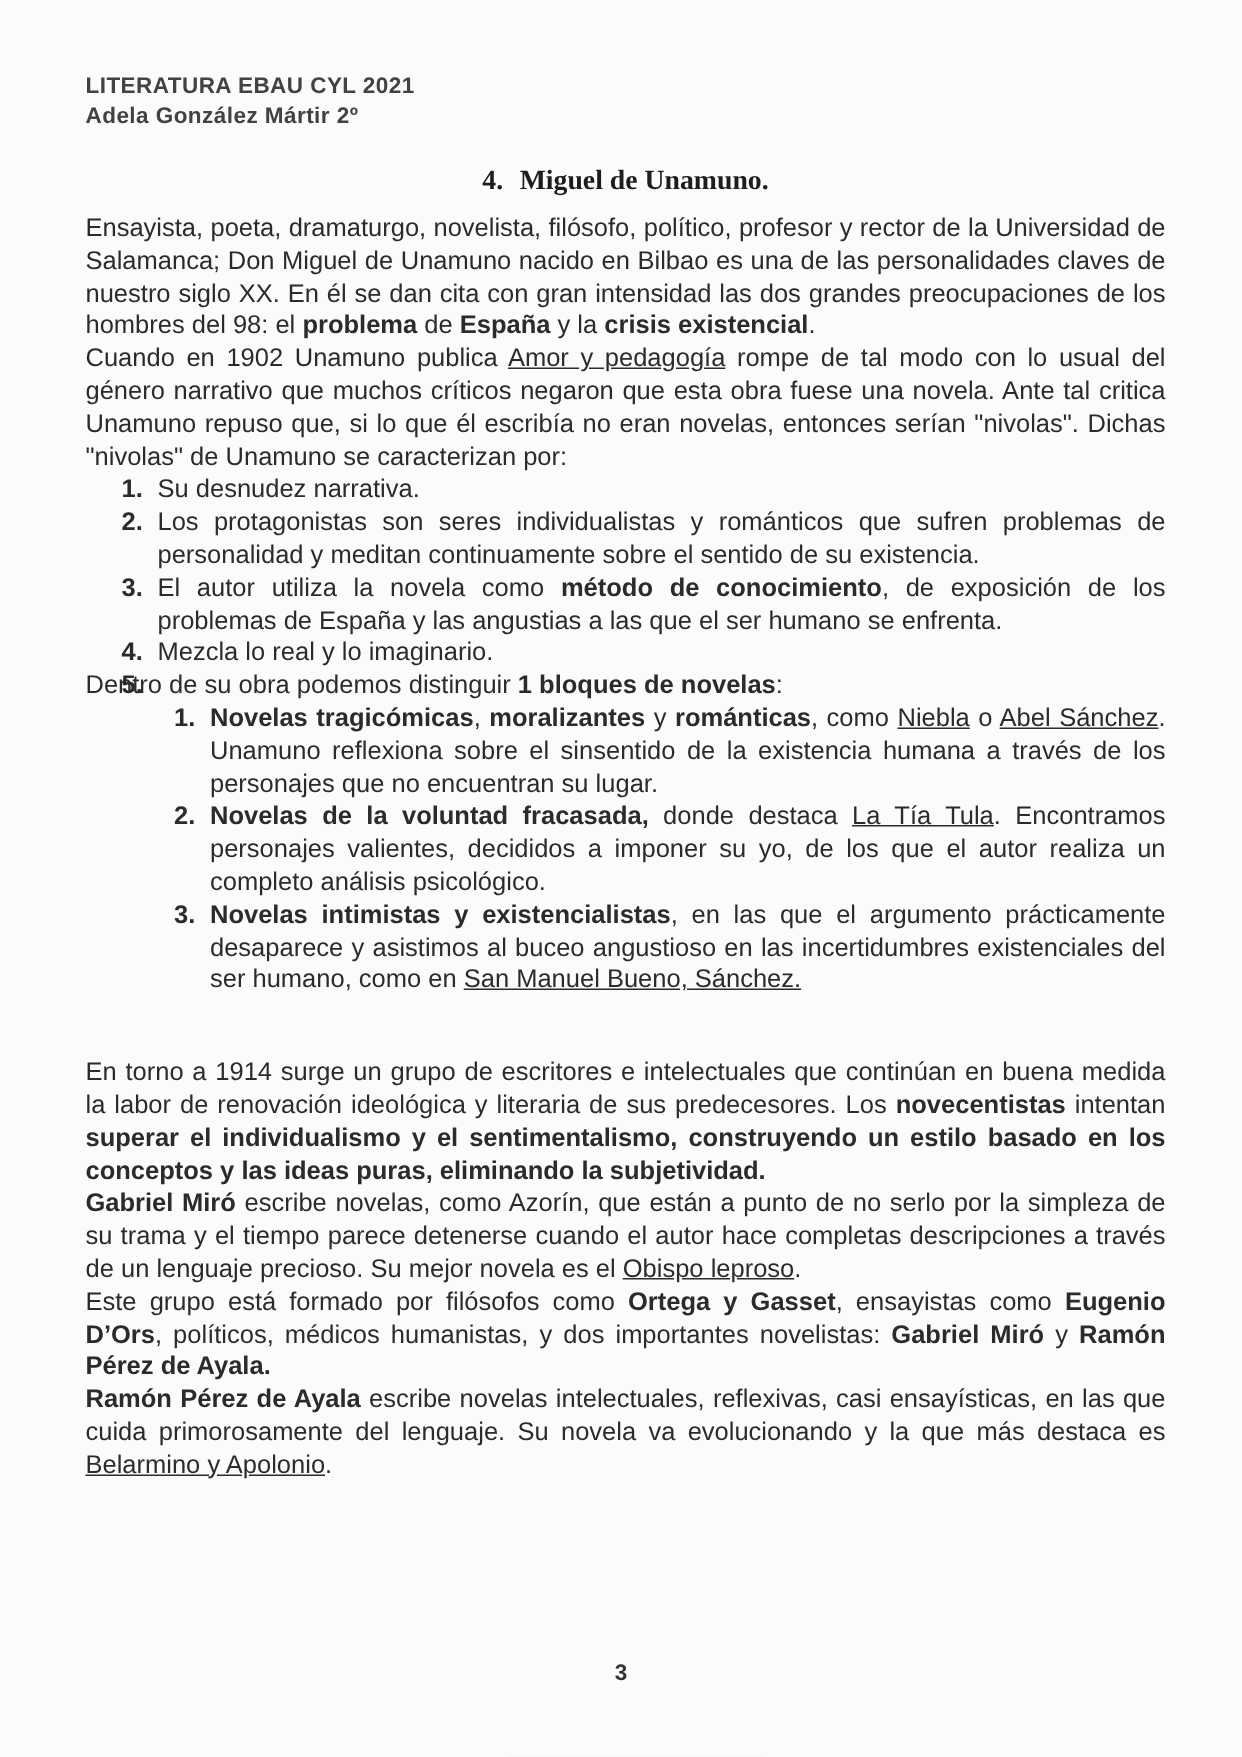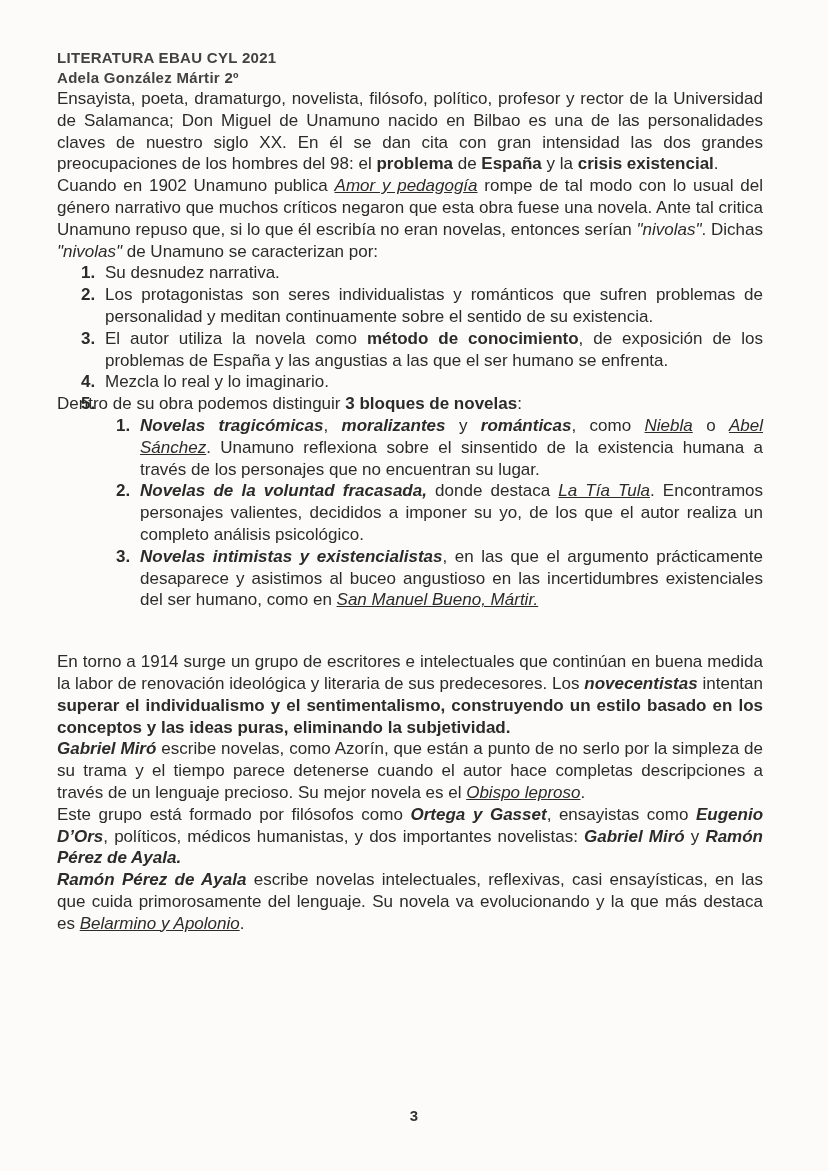--- a/index.html
+++ b/index.html
@@ -12,21 +12,21 @@
     width: 828px;
     height: 1171px;
     margin: 0 auto;
     background: var(--page-bg, #fcfbf9);
     color: var(--ink, #2b2b2b);
     overflow: hidden;
   }
   .content {
     position: absolute;
     left: 57px;
-    right: 65px;
+    right: 51px;
     top: 48px;
   }
   .doc-header {
     font-size: 15px;
     line-height: 20px;
     font-weight: 600;
     letter-spacing: 0.3px;
     color: #424242;
   }
   .doc-title {
@@ -44,21 +44,21 @@
     line-height: 21.8px;
     text-align: justify;
   }
   .li { position: relative; }
   .li .num { position: absolute; font-weight: 700; font-style: normal; }
   .lvl1 { padding-left: 48px; }
   .lvl1 > .num { left: 24px; }
   .lvl2 { padding-left: 83px; }
   .lvl2 > .num { left: 59px; }
   .b { font-weight: 700; }
-  .i { font-style: italic; }
+  .i { }
   .u { text-decoration: underline; }
   .gap-large { height: 40px; }
   .page-number {
     position: absolute;
     left: 0; right: 0;
     bottom: 47px;
     text-align: center;
     font-size: 15px;
     font-weight: 700;
     color: #333333;
@@ -66,32 +66,33 @@
 </style>
 </head>
 <body>
 
 <div class="page">
   <div class="content">
     <div class="doc-header">
       <div>LITERATURA EBAU CYL 2021</div>
       <div>Adela González Mártir 2º</div>
     </div>
+    <h1 class="doc-title"><span>4.</span><span class="title-gap"></span><span>Miguel de Unamuno.</span></h1>
     <div id="doc-body">
         <p class="para"><span>Ensayista, poeta, dramaturgo, novelista, filósofo, político, profesor y rector de la Universidad de Salamanca; Don Miguel de Unamuno nacido en Bilbao es una de las personalidades claves de nuestro siglo XX. En él se dan cita con gran intensidad las dos grandes preocupaciones de los hombres del 98: el </span><span class="b">problema</span><span> de </span><span class="b">España</span><span> y la </span><span class="b">crisis existencial</span><span>.</span></p>
         <p class="para"><span>Cuando en 1902 Unamuno publica </span><span class="i u">Amor y pedagogía</span><span> rompe de tal modo con lo usual del género narrativo que muchos críticos negaron que esta obra fuese una novela. Ante tal critica Unamuno repuso que, si lo que él escribía no eran novelas, entonces serían </span><span class="i">"nivolas"</span><span>. Dichas </span><span class="i">"nivolas"</span><span> de Unamuno se caracterizan por:</span></p>
         <div class="li lvl1"><span class="num">1.</span><span>Su desnudez narrativa.</span></div>
         <div class="li lvl1"><span class="num">2.</span><span>Los protagonistas son seres individualistas y románticos que sufren problemas de personalidad y meditan continuamente sobre el sentido de su existencia.</span></div>
         <div class="li lvl1"><span class="num">3.</span><span>El autor utiliza la novela como </span><span class="b">método de conocimiento</span><span>, de exposición de los problemas de España y las angustias a las que el ser humano se enfrenta.</span></div>
         <div class="li lvl1"><span class="num">4.</span><span>Mezcla lo real y lo imaginario.</span></div>
         <div class="li lvl1"><span class="num">5.</span></div>
-        <p class="para"><span>Dentro de su obra podemos distinguir </span><span class="b">3 bloques de novelas</span><span>:</span></p>
+        <p class="para"><span>Dentro de su obra podemos distinguir </span><span class="b">1 bloques de novelas</span><span>:</span></p>
         <div class="li lvl2"><span class="num">1.</span><span class="b i">Novelas tragicómicas</span><span>, </span><span class="b i">moralizantes</span><span> y </span><span class="b i">románticas</span><span>, como </span><span class="i u">Niebla</span><span> o </span><span class="i u">Abel Sánchez</span><span>. Unamuno reflexiona sobre el sinsentido de la existencia humana a través de los personajes que no encuentran su lugar.</span></div>
         <div class="li lvl2"><span class="num">2.</span><span class="b i">Novelas de la voluntad fracasada,</span><span> donde destaca </span><span class="i u">La Tía Tula</span><span>. Encontramos personajes valientes, decididos a imponer su yo, de los que el autor realiza un completo análisis psicológico.</span></div>
-        <div class="li lvl2"><span class="num">3.</span><span class="b i">Novelas intimistas y existencialistas</span><span>, en las que el argumento prácticamente desaparece y asistimos al buceo angustioso en las incertidumbres existenciales del ser humano, como en </span><span class="i u">San Manuel Bueno, Mártir.</span></div>
+        <div class="li lvl2"><span class="num">3.</span><span class="b i">Novelas intimistas y existencialistas</span><span>, en las que el argumento prácticamente desaparece y asistimos al buceo angustioso en las incertidumbres existenciales del ser humano, como en </span><span class="i u">San Manuel Bueno, Sánchez.</span></div>
         <div class="gap-large"></div>
         <p class="para"><span>En torno a 1914 surge un grupo de escritores e intelectuales que continúan en buena medida la labor de renovación ideológica y literaria de sus predecesores. Los </span><span class="b i">novecentistas</span><span> intentan </span><span class="b">superar el individualismo y el sentimentalismo, construyendo un estilo basado en los conceptos y las ideas puras, eliminando la subjetividad.</span></p>
         <p class="para"><span class="b i">Gabriel Miró</span><span> escribe novelas, como Azorín, que están a punto de no serlo por la simpleza de su trama y el tiempo parece detenerse cuando el autor hace completas descripciones a través de un lenguaje precioso. Su mejor novela es el </span><span class="i u">Obispo leproso</span><span>.</span></p>
         <p class="para"><span>Este grupo está formado por filósofos como </span><span class="b i">Ortega y Gasset</span><span>, ensayistas como </span><span class="b i">Eugenio D’Ors</span><span>, políticos, médicos humanistas, y dos importantes novelistas: </span><span class="b i">Gabriel Miró</span><span> y </span><span class="b i">Ramón Pérez de Ayala.</span></p>
         <p class="para"><span class="b i">Ramón Pérez de Ayala</span><span> escribe novelas intelectuales, reflexivas, casi ensayísticas, en las que cuida primorosamente del lenguaje. Su novela va evolucionando y la que más destaca es </span><span class="i u">Belarmino y Apolonio</span><span>.</span></p>
       </div>
   </div>
   <div class="page-number">3</div>
 </div>
 

